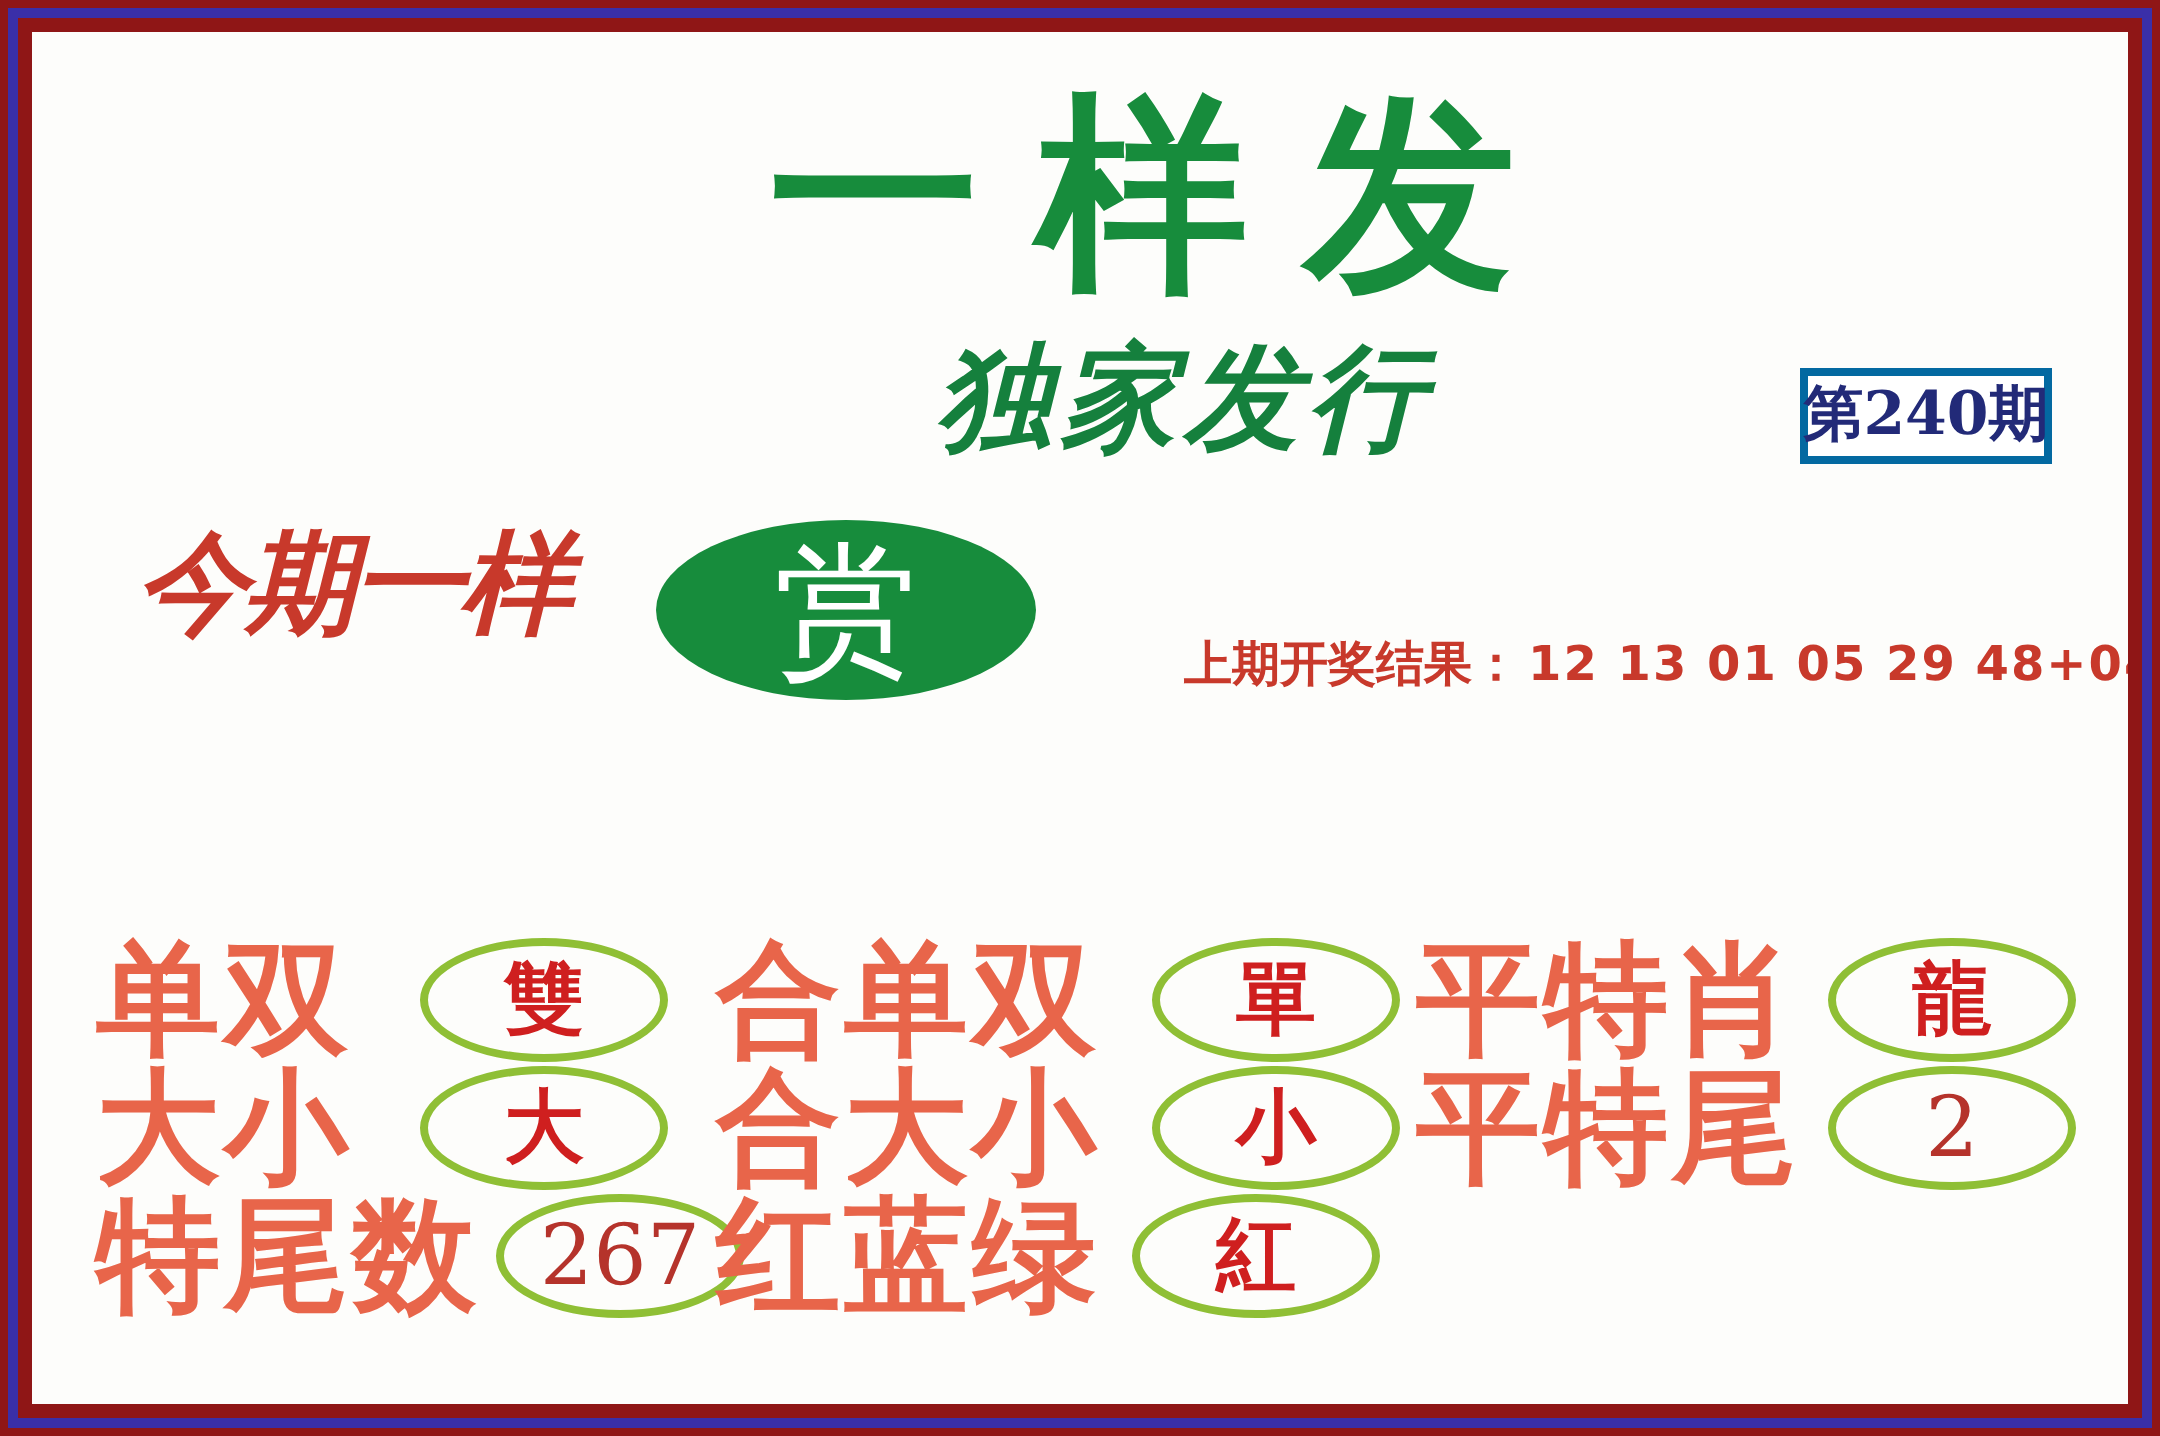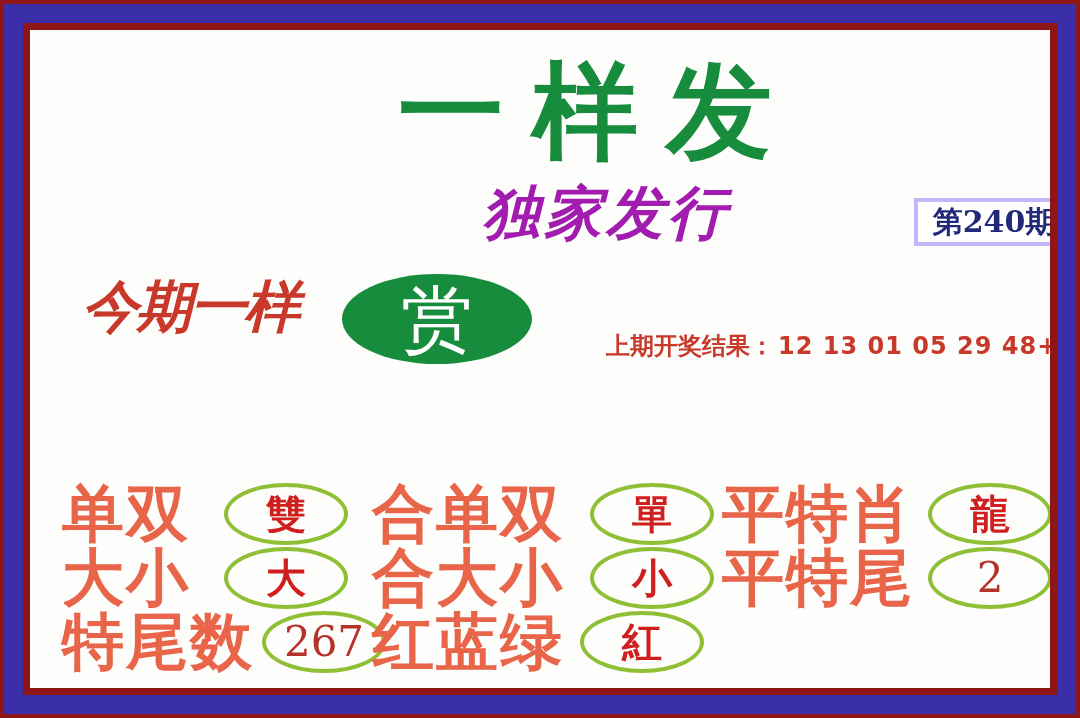--- a/index.html
+++ b/index.html
@@ -15,21 +15,21 @@
     width:1080px;height:718px;
     box-sizing:border-box;
     background:#8f1616;           
     padding:4px;
   }
   #frame-blue{
     position:relative;
     width:100%;height:100%;
     box-sizing:border-box;
     background:#3a2fa8;           
-    padding:19px;
+    padding:5px;
   }
   #frame-red2{
     position:relative;
     width:100%;height:100%;
     box-sizing:border-box;
     background:#8f1616;           
     padding:7px;
   }
   #canvas{
     position:relative;
@@ -52,37 +52,37 @@
     line-height:112px;
     letter-spacing:28px;
     text-indent:28px;
     white-space:nowrap;
   }
 
   
   #sub-title{
     position:absolute;
     left:452px;top:152px;
-    color:#a21caf;
+    color:#15803d;
     font-family:"DejaVu Serif","Liberation Serif",serif;
     font-weight:bold;
     font-style:italic;
     font-size:58px;
     line-height:62px;
     letter-spacing:4px;
     white-space:nowrap;
   }
 
   
   #issue-badge{
     position:absolute;
     left:884px;top:168px;
-    width:160px;height:48px;
-    box-sizing:border-box;
-    border:4px solid #c4b5fd;
+    width:126px;height:48px;
+    box-sizing:border-box;
+    border:4px solid #0369a1;
     background:#ffffff;
     display:flex;align-items:center;justify-content:center;text-align:right;
   }
   #issue-badge-text{
     color:#222a78;
     font-family:"DejaVu Serif","Liberation Serif",serif;
     font-weight:bold;
     font-size:30px;
     line-height:30px;
     white-space:nowrap;

